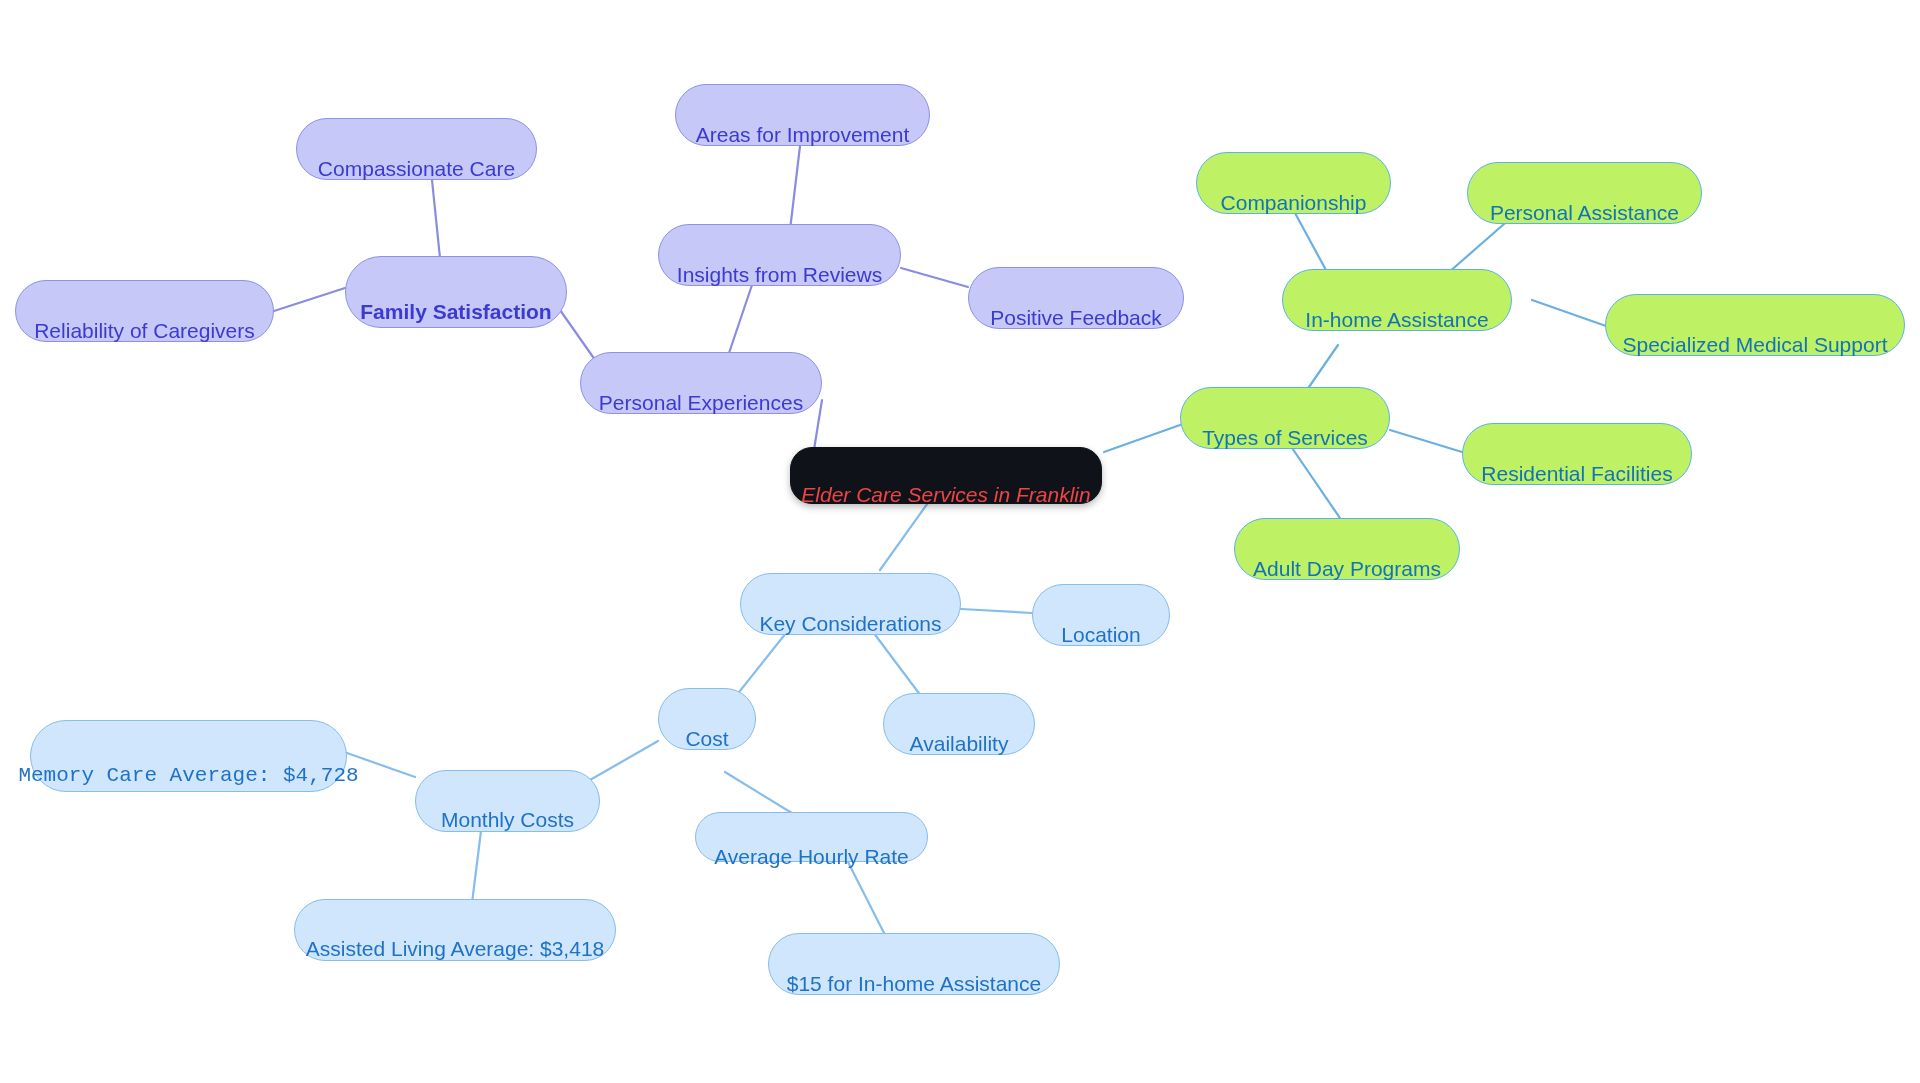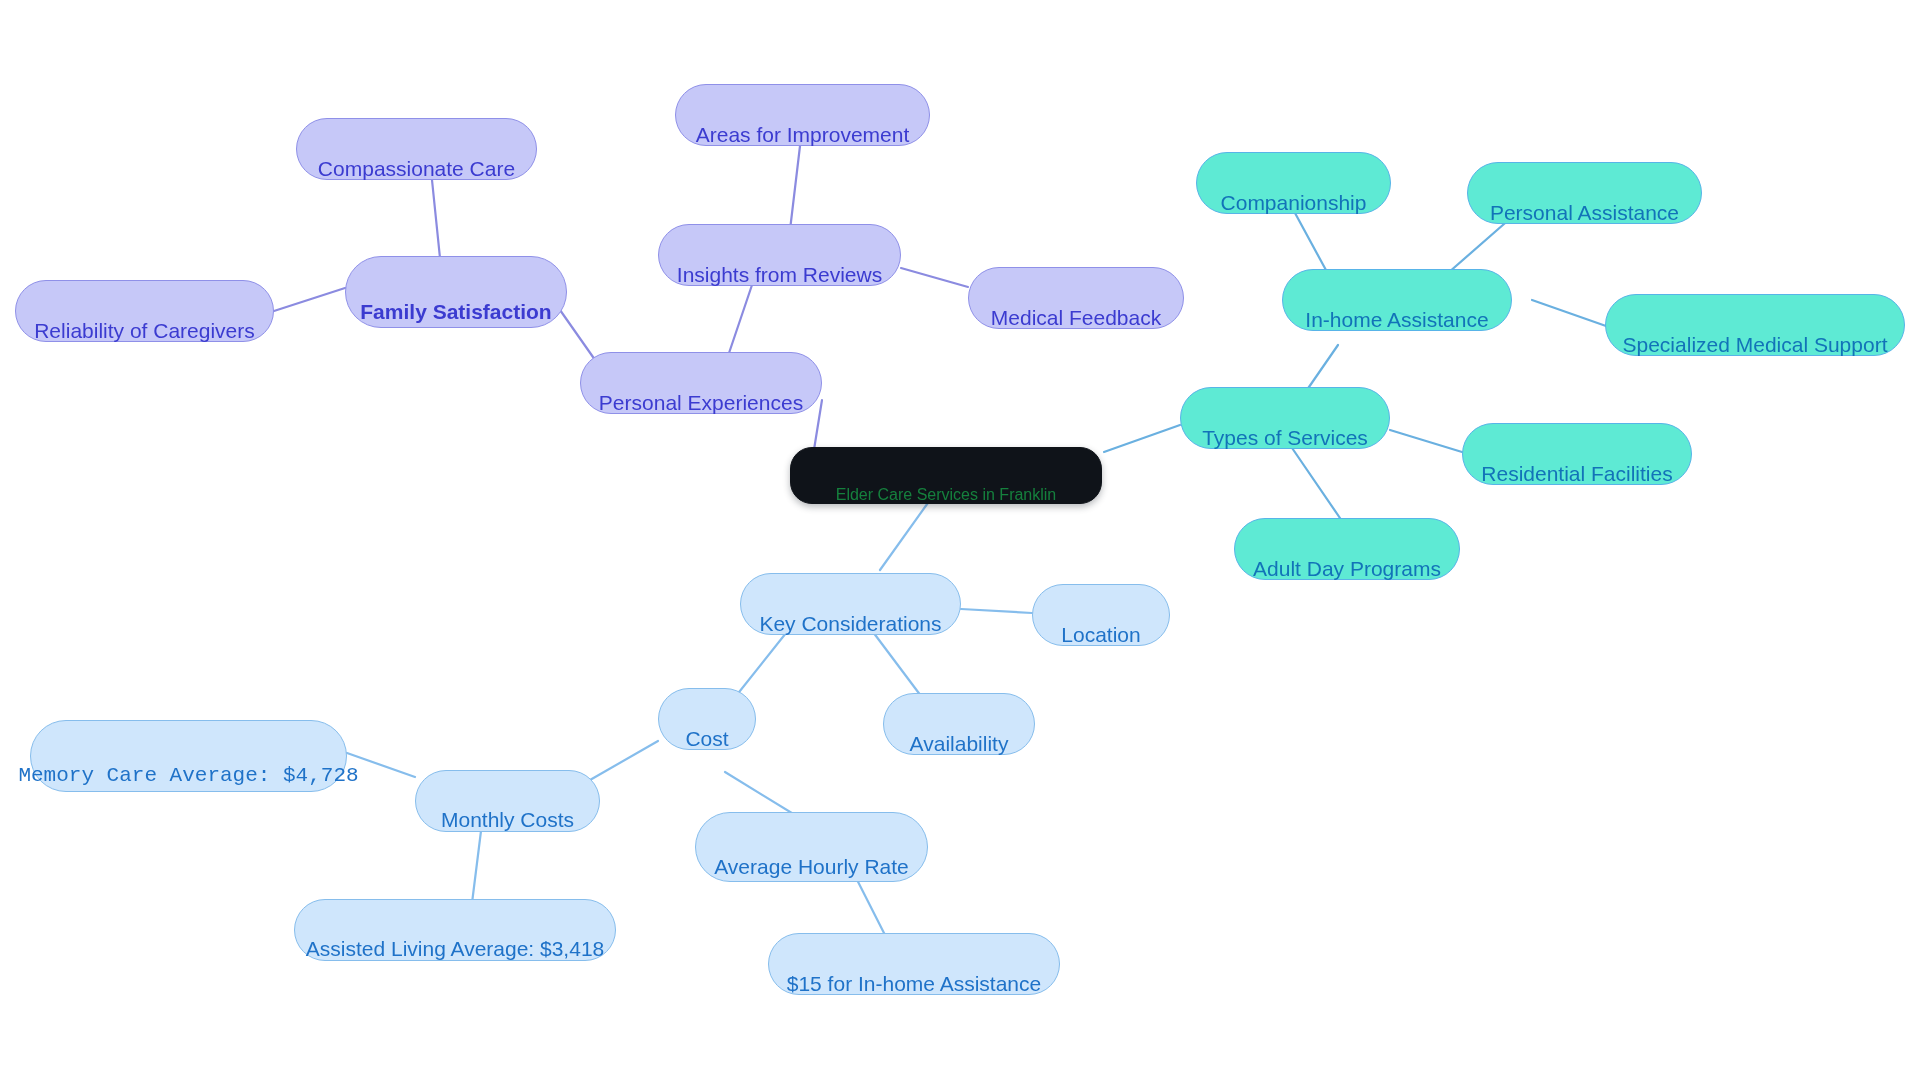--- a/index.html
+++ b/index.html
@@ -40,35 +40,36 @@
     padding: 0 14px;
   }
   .node-label {
     display: block;
     margin-top: 39px;
   }
   
   .n-root {
     background: #0f1319;
     border-color: #0f1319;
-    color: #15803d;
-    font-size: 16px;
+    color: #ef4444;
+    font-size: 21px;
     border-radius: 22px;
     box-shadow: 0 3px 7px rgba(20,25,35,0.30);
+    font-style: italic;
   }
   
   .n-purple {
     background: #c6c8f8;
     border-color: #8f90e8;
     color: #3b3bd0;
     font-size: 21px;
   }
   
   .n-blue {
-    background: #5eead4;
+    background: #bef264;
     border-color: #58b4e8;
     color: #1273b8;
     font-size: 21px;
   }
   
   .n-pale {
     background: #cfe6fc;
     border-color: #86bdec;
     color: #1f72c8;
     font-size: 21px;
@@ -136,21 +137,21 @@
 
   <div class="node n-purple" style="left:658px; top:224px; width:243px; height:62px;">
     <span class="node-label">Insights from Reviews</span>
   </div>
 
   <div class="node n-purple" style="left:675px; top:84px; width:255px; height:62px;">
     <span class="node-label">Areas for Improvement</span>
   </div>
 
   <div class="node n-purple" style="left:968px; top:267px; width:216px; height:62px;">
-    <span class="node-label">Medical Feedback</span>
+    <span class="node-label">Positive Feedback</span>
   </div>
 
   <div class="node n-blue" style="left:1180px; top:387px; width:210px; height:62px;">
     <span class="node-label">Types of Services</span>
   </div>
 
   <div class="node n-blue" style="left:1282px; top:269px; width:230px; height:62px;">
     <span class="node-label">In-home Assistance</span>
   </div>
 
@@ -195,21 +196,21 @@
   </div>
 
   <div class="node n-pale" style="left:30px; top:720px; width:317px; height:72px;font-family:Liberation Mono, monospace;">
     <span class="node-label">Memory Care Average: $4,728</span>
   </div>
 
   <div class="node n-pale" style="left:294px; top:899px; width:322px; height:62px;align-items:flex-end;">
     <span class="node-label">Assisted Living Average: $3,418</span>
   </div>
 
-  <div class="node n-pale" style="left:695px; top:812px; width:233px; height:70px;">
+  <div class="node n-pale" style="left:695px; top:812px; width:233px; height:50px;">
     <span class="node-label">Average Hourly Rate</span>
   </div>
 
   <div class="node n-pale" style="left:768px; top:933px; width:292px; height:62px;">
     <span class="node-label">$15 for In-home Assistance</span>
   </div>
 
 </div>
 
 </body></html>

